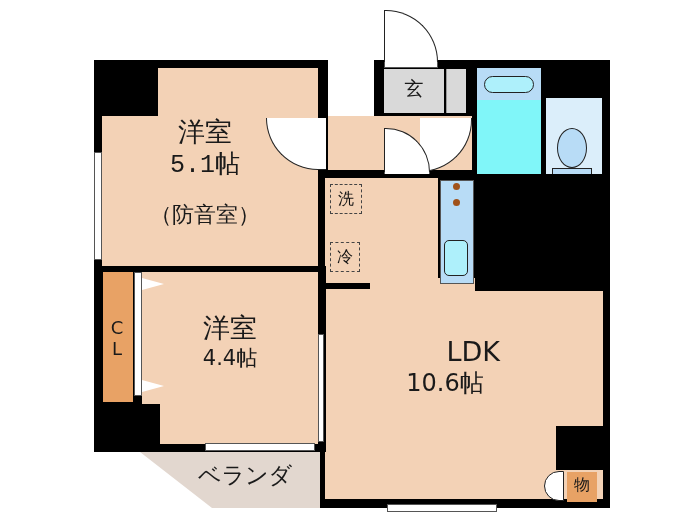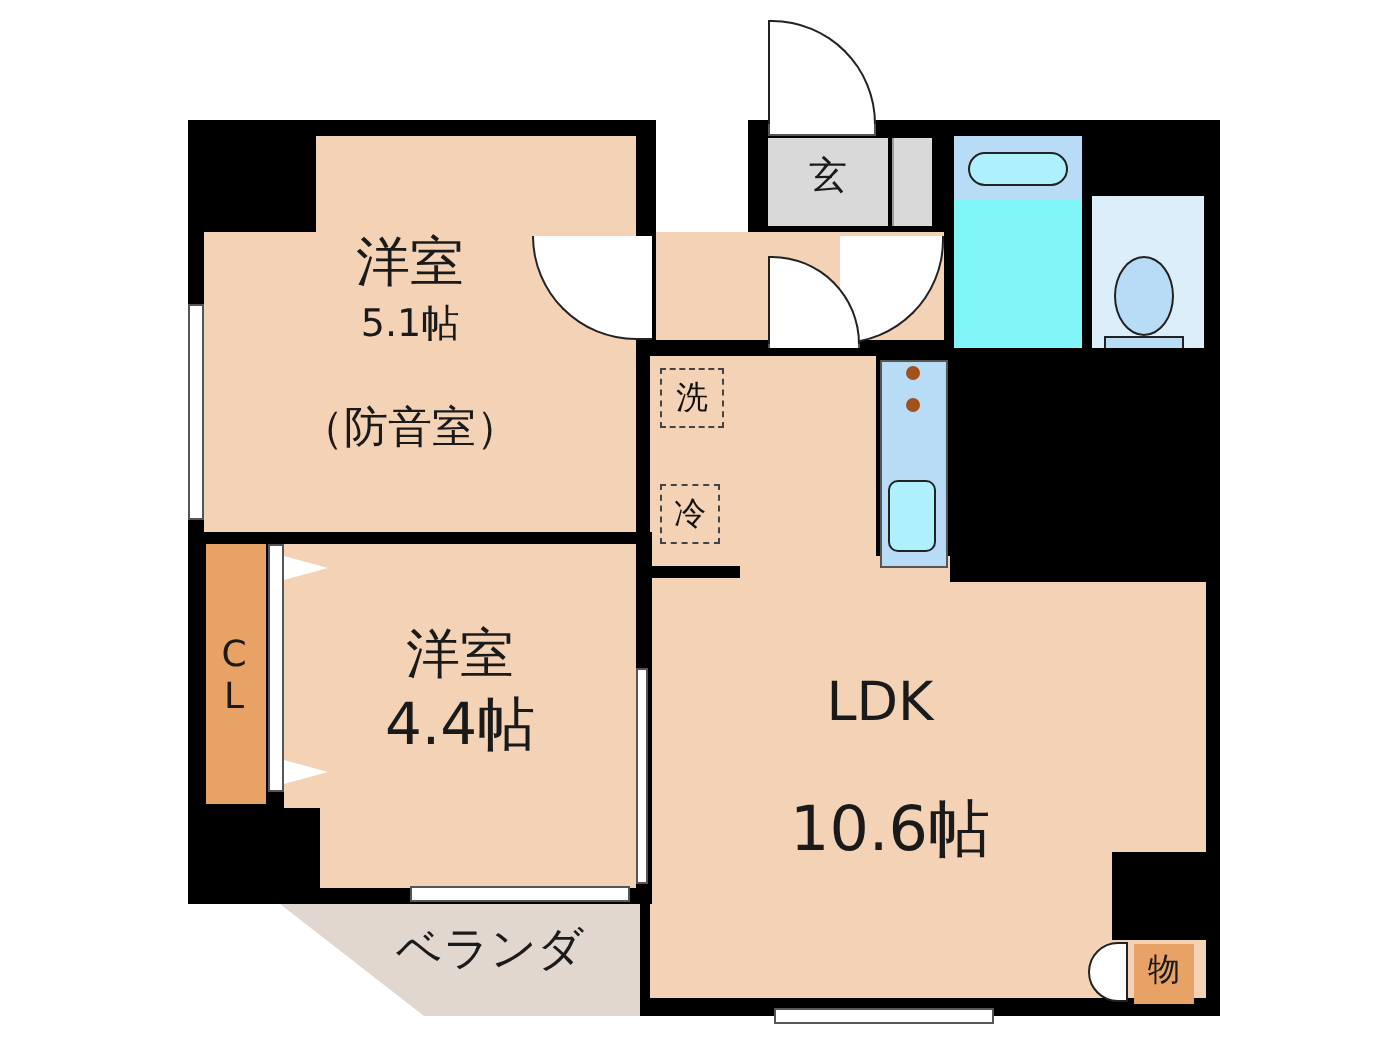--- a/index.html
+++ b/index.html
@@ -60,22 +60,22 @@
 <div class="abs wall" style="left:320px;top:283px;width:50px;height:6px;"></div>
 
 <div class="abs" style="left:440px;top:180px;width:34px;height:104px;background:#b8dcf6;border:1px solid #555;"></div>
 <div class="abs" style="left:453px;top:183px;width:7px;height:7px;border-radius:50%;background:#a0521a;"></div>
 <div class="abs" style="left:453px;top:199px;width:7px;height:7px;border-radius:50%;background:#a0521a;"></div>
 <div class="abs" style="left:444px;top:240px;width:24px;height:36px;border:1.5px solid #222;border-radius:5px;background:#aef0fb;"></div>
 
 <div class="dash" style="left:330px;top:184px;width:32px;height:30px;">洗</div>
 <div class="dash" style="left:330px;top:242px;width:30px;height:30px;">冷</div>
 
-<div class="label" style="left:380px;top:336px;width:120px;font-size:27px;">LDK</div>
-<div class="label" style="left:380px;top:370px;width:130px;font-size:31px;margin-top:28px;">10.6帖</div>
+<div class="label" style="left:380px;top:336px;width:120px;font-size:27px;text-align:right;">LDK</div>
+<div class="label" style="left:380px;top:370px;width:130px;font-size:24px;">10.6帖</div>
 
 <div class="abs wall" style="left:556px;top:426px;width:48px;height:44px;"></div>
 <div class="abs" style="left:567px;top:472px;width:30px;height:30px;background:#e8a265;"></div>
 <div class="label" style="left:567px;top:476px;width:30px;font-size:16px;">物</div>
 <div class="door-arc" style="left:544px;top:471px;width:20px;height:30px;border-radius:20px 0 0 20px;"></div>
 
 <div class="win" style="left:387px;top:504px;width:110px;height:8px;"></div>
 
 <div class="win" style="left:319px;top:335px;width:5px;height:110px;"></div>
 
@@ -84,20 +84,20 @@
 <div class="abs" style="left:103px;top:272px;width:30px;height:130px;background:#e8a265;"></div>
 <div class="label" style="left:110px;top:318px;width:14px;font-size:18px;word-break:break-all;">CL</div>
 <div class="win" style="left:134px;top:272px;width:8px;height:124px;"></div>
 <div class="abs" style="left:142px;top:278px;width:0;height:0;border-top:6px solid transparent;border-bottom:6px solid transparent;border-left:22px solid #fff;"></div>
 <div class="abs" style="left:142px;top:380px;width:0;height:0;border-top:6px solid transparent;border-bottom:6px solid transparent;border-left:22px solid #fff;"></div>
 <div class="abs wall" style="left:136px;top:404px;width:24px;height:48px;"></div>
 <div class="win" style="left:205px;top:443px;width:110px;height:8px;"></div>
 <div class="win" style="left:318px;top:334px;width:6px;height:108px;"></div>
 
 <div class="label" style="left:180px;top:312px;width:100px;font-size:27px;">洋室</div>
-<div class="label" style="left:180px;top:346px;width:100px;font-size:29px;">4.4帖</div>
+<div class="label" style="left:180px;top:346px;width:100px;font-size:21px;">4.4帖</div>
 
 <div class="abs" style="left:140px;top:452px;width:180px;height:56px;background:#e2d7cf;clip-path:polygon(0 0,100% 0,100% 100%,40% 100%);border:none;"></div>
 <div class="label" style="left:190px;top:462px;width:110px;font-size:23px;">ベランダ</div>
 
 <div class="label" style="left:150px;top:116px;width:110px;font-size:27px;">洋室</div>
-<div class="label" style="left:150px;top:152px;width:110px;font-size:19px;">5.1帖</div>
+<div class="label" style="left:150px;top:152px;width:110px;font-size:25px;font-family:Liberation Mono, monospace;">5.1帖</div>
 <div class="label" style="left:140px;top:202px;width:130px;font-size:22px;">（防音室）</div>
 
 </body></html>

